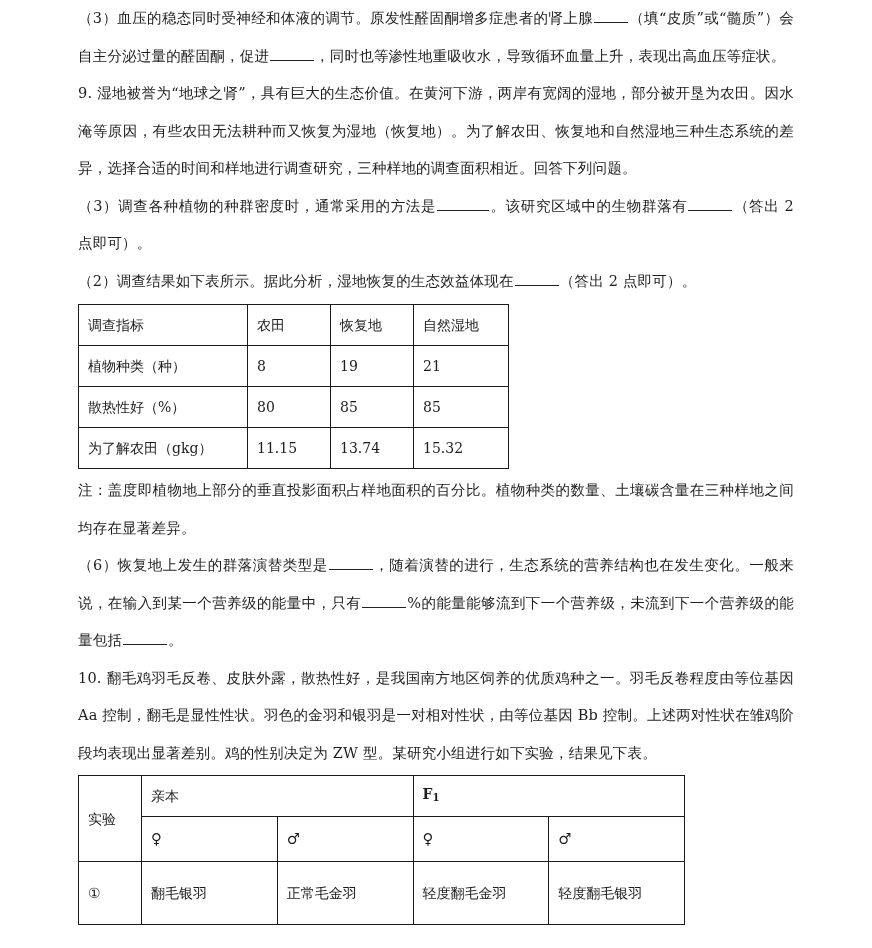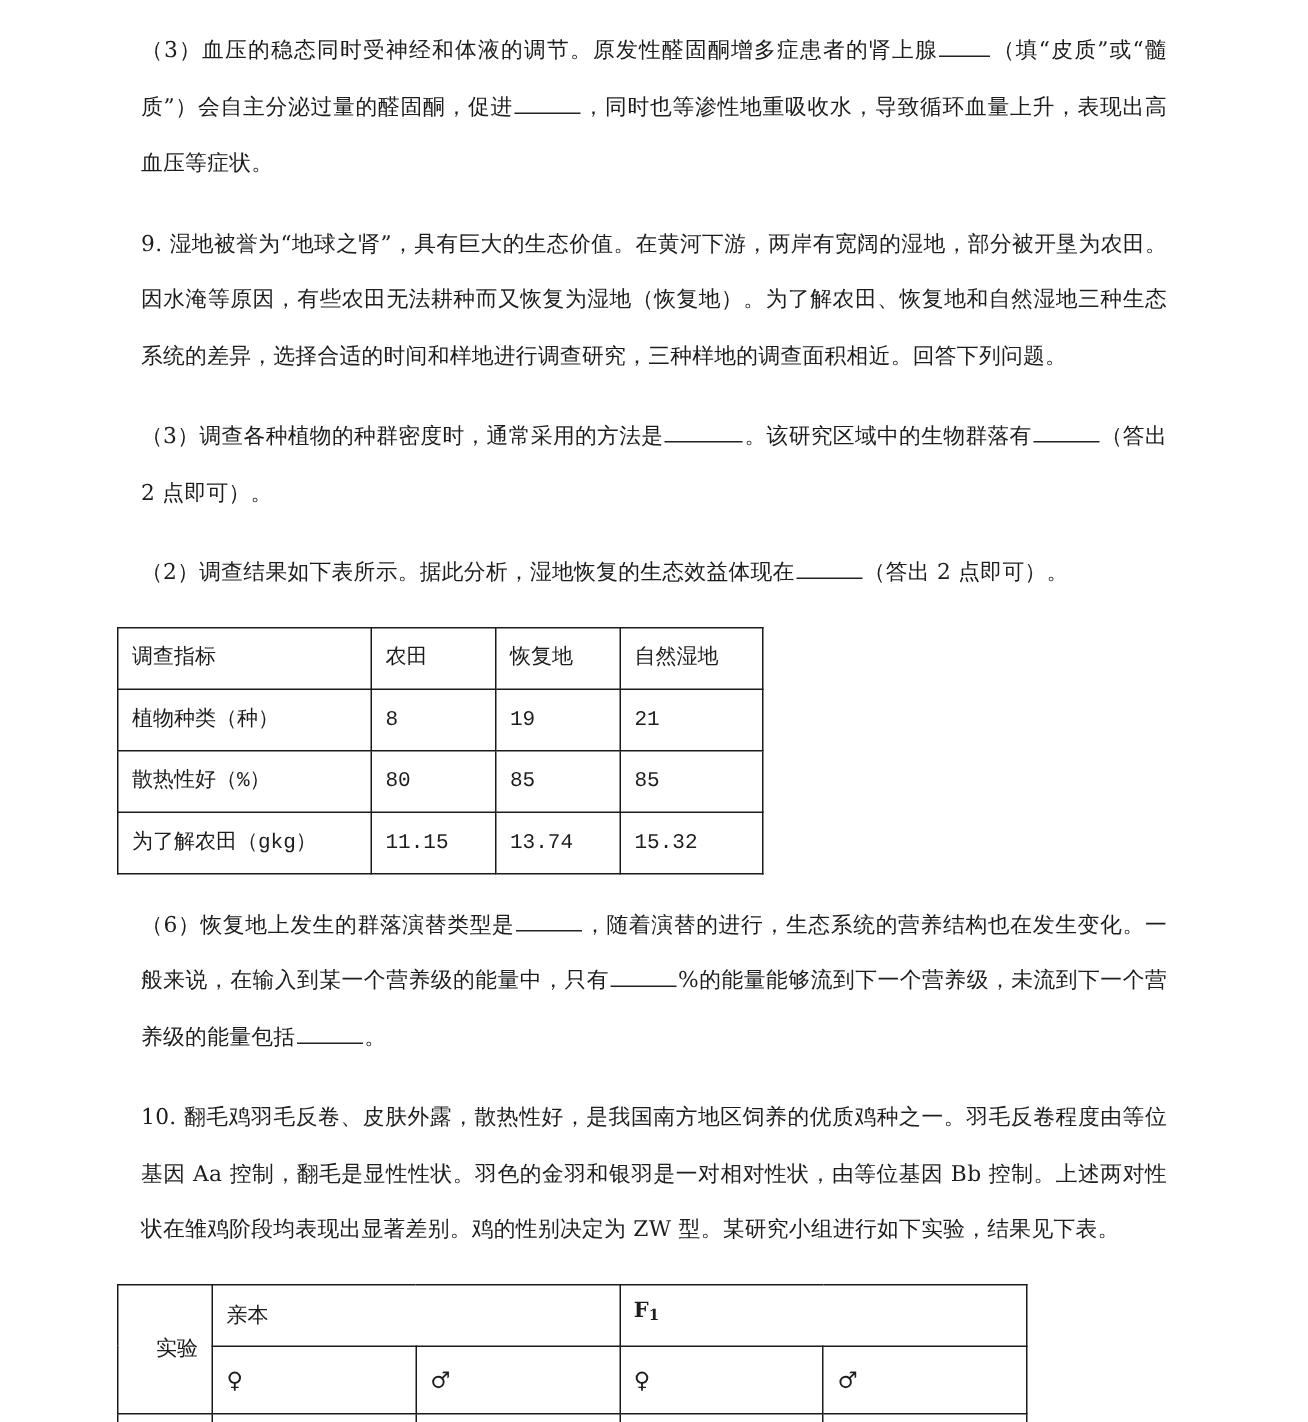--- a/index.html
+++ b/index.html
@@ -15,21 +15,21 @@
     overflow: hidden;
     position: relative;
   }
   .page {
     position: absolute;
     left: 78px;
     top: 0;
     width: 716px;
   }
   p.para {
-    margin: 16px;
+    margin: 0;
     font-size: 14.5px;
     line-height: 37.5px;
     text-align: justify;
     text-justify: inter-ideograph;
     letter-spacing: 0.2px;
     color: #1d1d1d;
   }
   p.indent {
     text-indent: 0;
   }
@@ -57,35 +57,35 @@
     vertical-align: middle;
     line-height: 26px;
   }
 
   
   #table-survey {
     margin-top: 4px;
     margin-bottom: 3px;
     width: 344px;
   }
-  #table-survey td { height: 40px; font-family: Liberation Mono, monospace; }
+  #table-survey td { height: 40px; }
   #table-survey .c-label { width: 150px; }
   #table-survey .c-val   { width: 64px; }
   #table-survey .c-val-wide { width: 76px; }
 
   
   #table-cross {
     margin-top: 3px;
     width: 607px;
   }
   #table-cross td {
     vertical-align: middle;
     margin-top: 26px;
   }
-  #table-cross .c-exp  { width: 44px;  text-align: right; }
+  #table-cross .c-exp  { width: 44px;  text-align: left; }
   #table-cross .c-p-f  { width: 95px; }
   #table-cross .c-p-m  { width: 78px; }
   #table-cross .c-f1-f { width: 195px; }
   #table-cross .c-f1-m { width: 195px; }
   #table-cross .row-head td  { height: 40px; }
   #table-cross .row-sex td   { height: 44px; }
   #table-cross .row-data td  { height: 62px; }
   #table-cross .sym { font-size: 15px; }
   .sub { font-size: 0.72em; vertical-align: -0.2em; }
   .bold-f { font-weight: bold; }
@@ -126,20 +126,21 @@
       </tr>
       <tr>
         <td class="c-label">为了解农田（gkg）</td>
         <td class="c-val">11.15</td>
         <td class="c-val">13.74</td>
         <td class="c-val-wide">15.32</td>
       </tr>
     </tbody>
   </table>
 
+  <p class="para">注：盖度即植物地上部分的垂直投影面积占样地面积的百分比。植物种类的数量、土壤碳含量在三种样地之间均存在显著差异。</p>
 
   <p class="para indent"><span>（6）恢复地上发生的群落演替类型是</span><span class="blank b5"></span><span>，随着演替的进行，生态系统的营养结构也在发生变化。一般来说，在输入到某一个营养级的能量中，只有</span><span class="blank b5"></span><span>%的能量能够流到下一个营养级，未流到下一个营养级的能量包括</span><span class="blank b5"></span><span>。</span></p>
 
   <p class="para">10. 翻毛鸡羽毛反卷、皮肤外露，散热性好，是我国南方地区饲养的优质鸡种之一。羽毛反卷程度由等位基因 Aa 控制，翻毛是显性性状。羽色的金羽和银羽是一对相对性状，由等位基因 Bb 控制。上述两对性状在雏鸡阶段均表现出显著差别。鸡的性别决定为 ZW 型。某研究小组进行如下实验，结果见下表。</p>
 
   <table class="doc-table" id="table-cross">
     <tbody>
       <tr class="row-head">
         <td class="c-exp" rowspan="2">实验</td>
         <td colspan="2">亲本</td>

